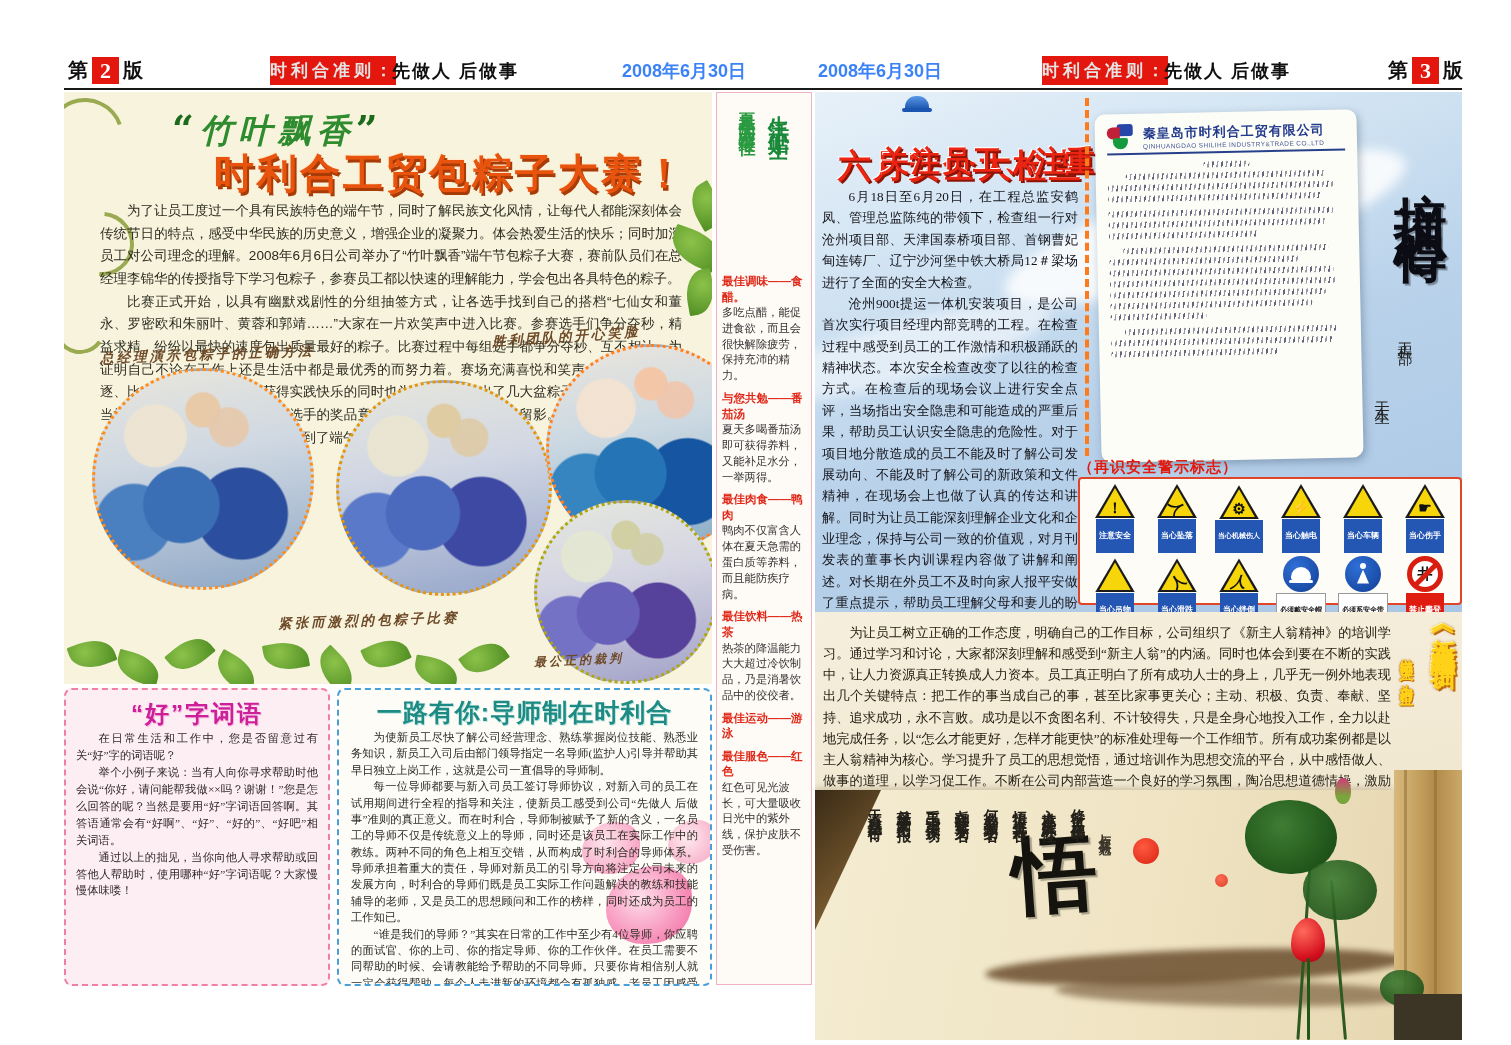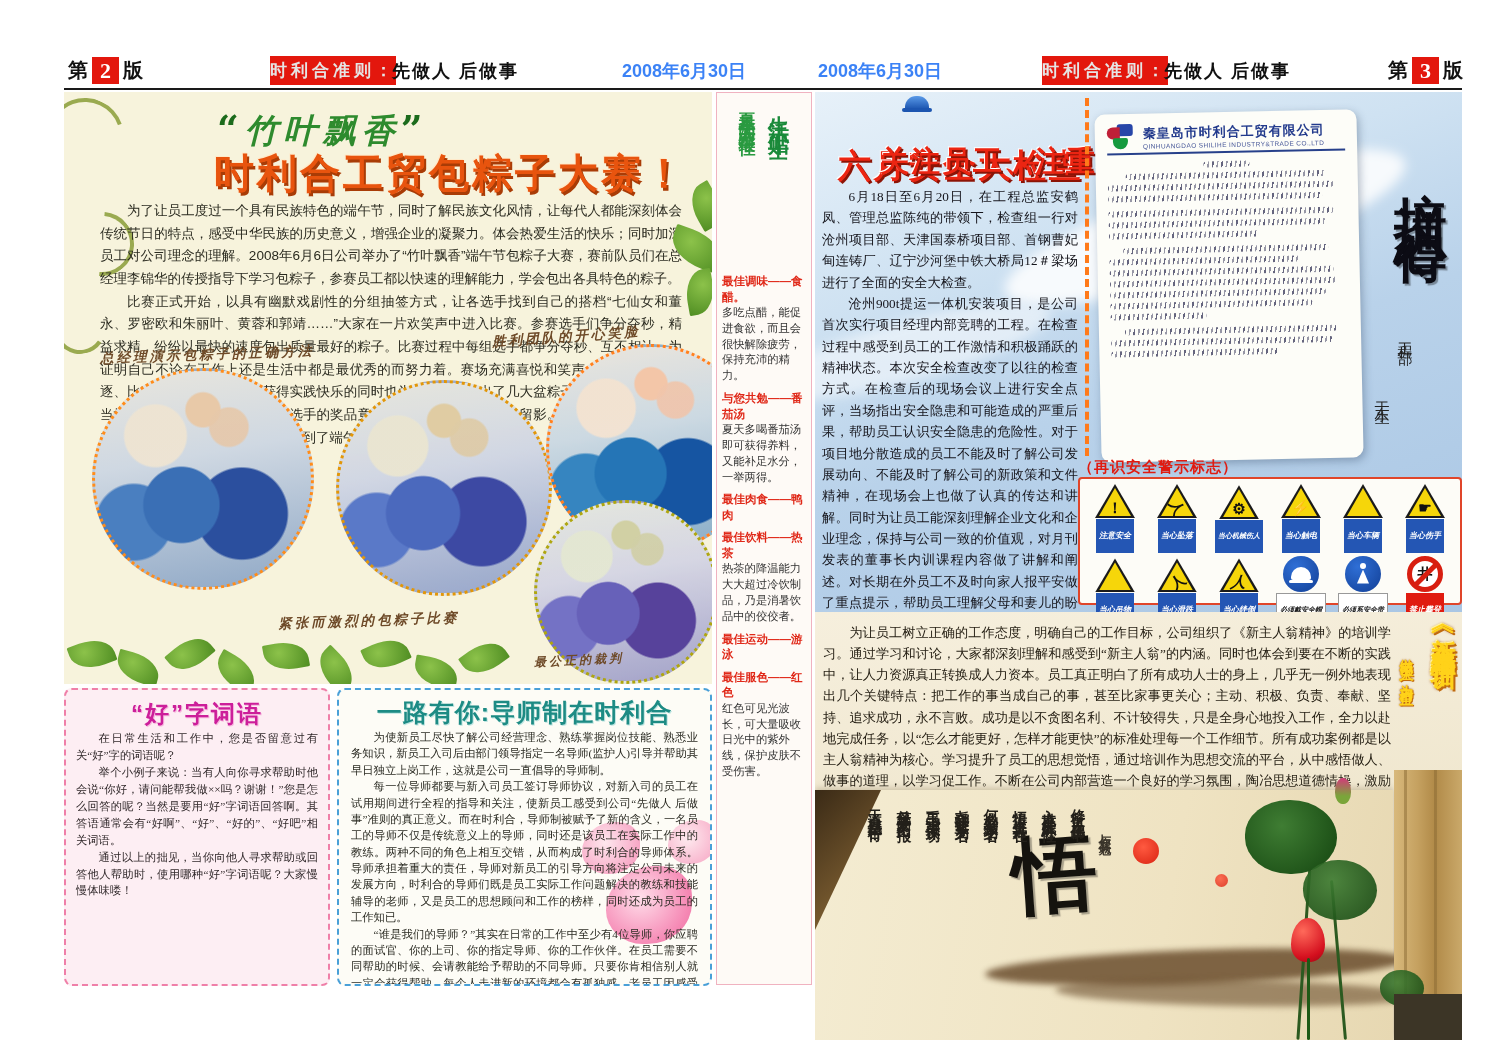--- a/index.html
+++ b/index.html
@@ -92,21 +92,21 @@
   .signs-cap{font-size:15px;font-weight:bold;color:#e01b10;letter-spacing:1px;}
   .signs-box{left:1078px;top:477px;width:384px;height:128px;background:#fdfcf7;border:2px solid #e0452a;border-radius:4px;
     box-sizing:border-box;display:grid;grid-template-columns:repeat(6,1fr);grid-template-rows:1fr 1fr;
     padding:5px 6px;column-gap:4px;row-gap:3px;}
   .sign{display:flex;flex-direction:column;align-items:center;justify-content:flex-end;gap:1px;}
   .tri{width:40px;height:34px;clip-path:polygon(50% 0,100% 100%,0 100%);background:#1a1a1a;position:relative;
     display:flex;align-items:flex-end;justify-content:center;}
   .tri::before{content:"";position:absolute;left:4px;right:4px;top:4px;bottom:2px;
     clip-path:polygon(50% 0,100% 100%,0 100%);background:#f6d60a;}
   .tri .g{position:relative;z-index:2;font-size:15px;font-weight:bold;color:#111;line-height:1;margin-bottom:3px;}
-  .lbl{font-size:8px;line-height:1.2;padding:12px 3px;white-space:nowrap;font-weight:bold;font-style:italic;}
+  .lbl{font-size:8px;line-height:1.2;padding:12px 3px;white-space:nowrap;font-weight:bold;}
   .lbl-blue{background:#2456b4;color:#fff;}
   .lbl-white{background:#fff;color:#222;border:1px solid #999;}
   .lbl-red{background:#e01b10;color:#fff;}
   .bluec{width:36px;height:36px;border-radius:50%;background:radial-gradient(circle at 35% 30%,#2f6fd6,#123f96);
     position:relative;display:flex;align-items:center;justify-content:center;}
   .ic-helmet{width:20px;height:13px;background:#fff;border-radius:10px 10px 2px 2px;position:relative;}
   .ic-helmet::after{content:"";position:absolute;left:-2px;bottom:-3px;width:24px;height:3px;background:#fff;border-radius:2px;}
   .ic-person{position:relative;width:14px;height:22px;}
   .ic-person::before{content:"";position:absolute;top:0;left:4px;width:6px;height:6px;border-radius:50%;background:#fff;}
   .ic-person::after{content:"";position:absolute;top:7px;left:1px;width:12px;height:14px;background:#fff;
@@ -173,21 +173,21 @@
     <span>版</span>
   </div>
   <div class="abs headrule"></div>
 
   <div class="abs main-panel">
 
     <div class="abs vine" style="left:-18px;top:6px;width:70px;height:70px;transform:rotate(25deg);"></div>
     <div class="abs vine" style="left:6px;top:120px;width:56px;height:56px;transform:rotate(140deg);"></div>
     <div class="abs vine" style="left:-10px;top:210px;width:44px;height:44px;transform:rotate(260deg);"></div>
 
-    <div class="abs kicker" style="left:108px;top:14px;margin-left:45px;">
+    <div class="abs kicker" style="left:108px;top:14px;">
       <span class="q">“</span><span>竹叶飘香</span><span class="q">”</span>
     </div>
     <div class="abs main-title" style="left:150px;top:54px;">时利合工贸包粽子大赛！</div>
 
     <div class="abs main-body" style="left:36px;top:108px;width:582px;">
       <p>为了让员工度过一个具有民族特色的端午节，同时了解民族文化风情，让每代人都能深刻体会传统节日的特点，感受中华民族的历史意义，增强企业的凝聚力。体会热爱生活的快乐；同时加深员工对公司理念的理解。2008年6月6日公司举办了“竹叶飘香”端午节包粽子大赛，赛前队员们在总经理李锦华的传授指导下学习包粽子，参赛员工都以快速的理解能力，学会包出各具特色的粽子。</p>
       <p>比赛正式开始，以具有幽默戏剧性的分组抽签方式，让各选手找到自己的搭档“七仙女和董永、罗密欧和朱丽叶、黄蓉和郭靖……”大家在一片欢笑声中进入比赛。参赛选手们争分夺秒，精益求精，纷纷以最快的速度包出质量最好的粽子。比赛过程中每组选手都争分夺秒、互不相让，为证明自己不论在工作上还是生活中都是最优秀的而努力着。赛场充满喜悦和笑声。经过激烈的角逐、比赛终于结束。在自己获得实践快乐的同时也为食堂义务包出了几大盆粽子。获奖选手的奖品当场发放，更让人惊喜的是获奖选手的奖品竟然是在比赛中自己的珍贵留影。本次活动使每位员工在体会到了成功的喜悦后，又感受到了端午节给我们留下的美好回忆。</p>
     </div>
 
     <div class="abs photo" style="left:28px;top:276px;width:216px;height:216px;"></div>
@@ -241,20 +241,21 @@
     <div style="display:flex;justify-content:center;gap:6px;">
       <div class="tips-sub">夏季生活的六个「最佳」</div>
       <div class="tips-title">生活小贴士</div>
     </div>
     <div>
       <div class="tip-h">最佳调味——食醋。</div>
       <div class="tip-b serif">多吃点醋，能促进食欲，而且会很快解除疲劳，保持充沛的精力。</div>
       <div class="tip-h">与您共勉——番茄汤</div>
       <div class="tip-b serif">夏天多喝番茄汤即可获得养料，又能补足水分，一举两得。</div>
       <div class="tip-h">最佳肉食——鸭肉</div>
+      <div class="tip-b serif">鸭肉不仅富含人体在夏天急需的蛋白质等养料，而且能防疾疗病。</div>
       <div class="tip-h">最佳饮料——热茶</div>
       <div class="tip-b serif">热茶的降温能力大大超过冷饮制品，乃是消暑饮品中的佼佼者。</div>
       <div class="tip-h">最佳运动——游泳</div>
       <div class="tip-h">最佳服色——红色</div>
       <div class="tip-b serif">红色可见光波长，可大量吸收日光中的紫外线，保护皮肤不受伤害。</div>
     </div>
   </div>
 
   <div class="abs sky">
     <div class="abs cloud" style="left:180px;top:90px;width:420px;height:90px;transform:rotate(-18deg);"></div>

